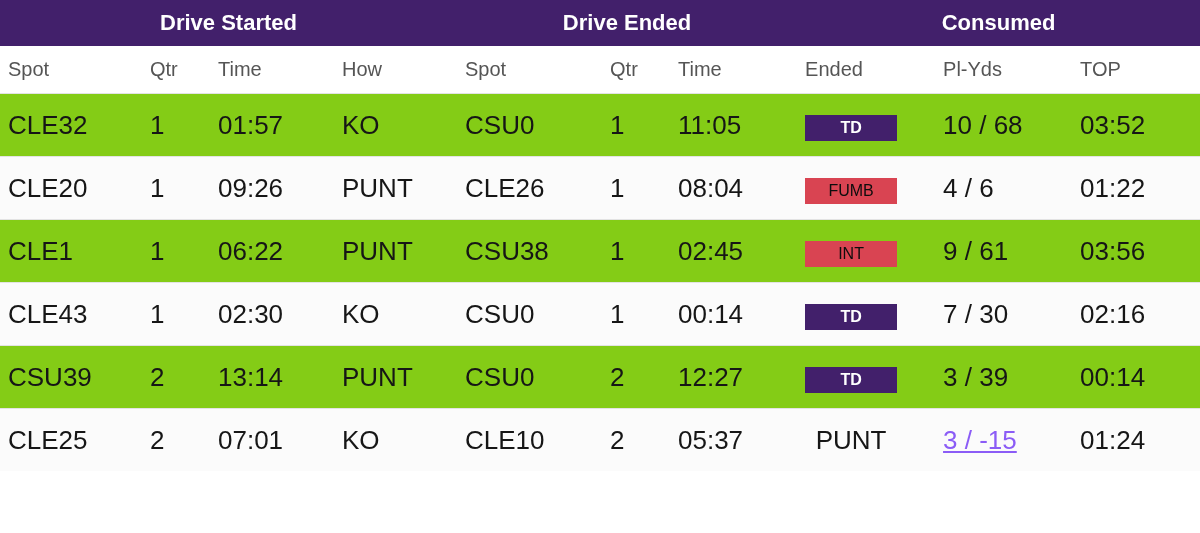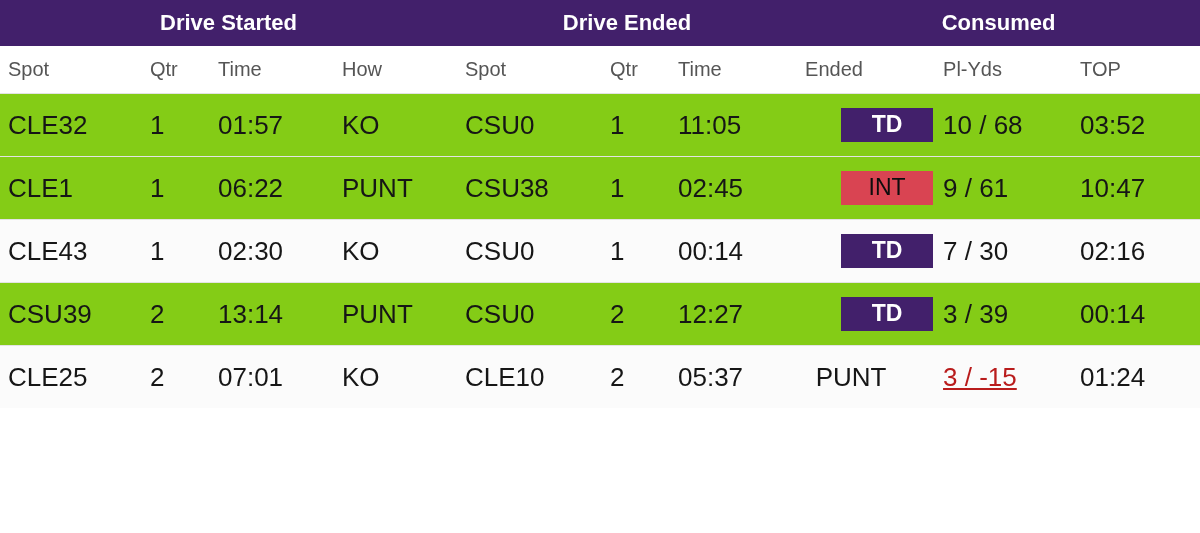--- a/index.html
+++ b/index.html
@@ -62,25 +62,24 @@
     white-space: nowrap;
     border-top: 1px solid #e3e3e3;
   }
 
   
   .badge {
     display: inline-block;
     min-width: 92px;
     box-sizing: border-box;
     padding: 4px 20px;
-    font-size: 23px;
+    font-size: 16px;
     font-weight: bold;
     text-align: center;
     line-height: 1.12;
-    margin-left: 36px;
   }
   .badge-td, .badge-fg {
     background: #42206b;
     color: #ffffff;
   }
   .badge-fumb, .badge-int {
     background: #d94452;
     color: #0d0d0d;
     font-weight: normal;
   }
@@ -88,21 +87,21 @@
     display: inline-block;
     min-width: 92px;
     padding: 4px 10px;
     box-sizing: border-box;
     text-align: center;
     font-size: 26px;
     color: #161616;
   }
 
   .yds-link {
-    color: #b91c1c;
+    color: #8b5cf6;
     text-decoration: underline;
     cursor: pointer;
   }
 
   
   col.c-spot1 { width: 142px; }
   col.c-qtr1  { width: 68px;  }
   col.c-time1 { width: 124px; }
   col.c-how   { width: 123px; }
   col.c-spot2 { width: 145px; }
@@ -155,31 +154,43 @@
         <td>1</td>
         <td>01:57</td>
         <td>KO</td>
         <td>CSU0</td>
         <td>1</td>
         <td>11:05</td>
         <td><span class="badge badge-td">TD</span></td>
         <td>10 / 68</td>
         <td>03:52</td>
       </tr>
+      <tr class="row-even">
+        <td>CLE20</td>
+        <td>1</td>
+        <td>09:26</td>
+        <td>PUNT</td>
+        <td>CLE26</td>
+        <td>1</td>
+        <td>08:04</td>
+        <td><span class="badge badge-fumb">FUMB</span></td>
+        <td>4 / 6</td>
+        <td>01:22</td>
+      </tr>
       <tr class="row-odd">
         <td>CLE1</td>
         <td>1</td>
         <td>06:22</td>
         <td>PUNT</td>
         <td>CSU38</td>
         <td>1</td>
         <td>02:45</td>
         <td><span class="badge badge-int">INT</span></td>
         <td>9 / 61</td>
-        <td>10:47</td>
+        <td>03:56</td>
       </tr>
       <tr class="row-even">
         <td>CLE43</td>
         <td>1</td>
         <td>02:30</td>
         <td>KO</td>
         <td>CSU0</td>
         <td>1</td>
         <td>00:14</td>
         <td><span class="badge badge-td">TD</span></td>

